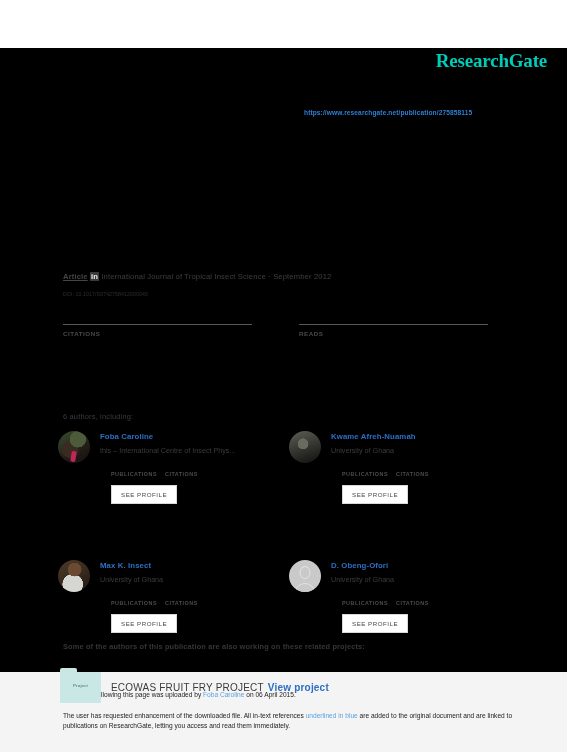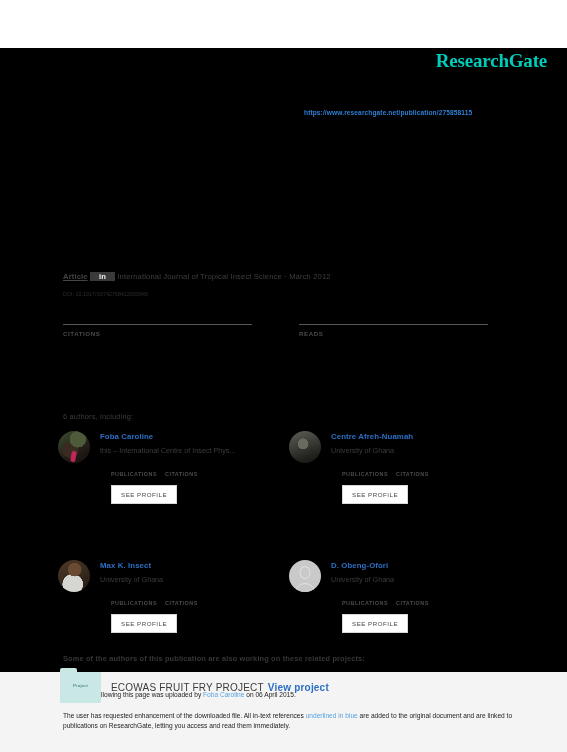--- a/index.html
+++ b/index.html
@@ -63,21 +63,21 @@
     font-size: 7.6px;
     color: #3a3a3a;
     white-space: nowrap;
     letter-spacing: 0.15px;
   }
   .article-line .lbl { font-weight: 700; color: #454545; text-decoration: underline; }
   .article-line .inword {
     font-weight: 700;
     color: #f2f2f2;
     background: #3a3a3a;
-    padding: 0 9px;
+    padding: 0 1px;
   }
   .article-line .jrnl { color: #3f3f3f; }
 
   .doi-line {
     position: absolute;
     left: 63px;
     top: 243px;
     font-size: 5.2px;
     color: #2e2e2e;
     letter-spacing: 0.1px;
@@ -253,21 +253,20 @@
 
   
   .projects-head {
     position: absolute;
     left: 63px;
     top: 594px;
     font-size: 7.4px;
     font-weight: 700;
     color: #363636;
     letter-spacing: 0.15px;
-    margin-top: 12px;
   }
   .project-row {
     position: absolute;
     left: 60px;
     top: 624px;
     display: flex;
     align-items: center;
     gap: 10px;
   }
   .project-thumb {
@@ -331,21 +330,21 @@
 
 <div class="page-dark">
 
   <div class="rg-logo">ResearchGate</div>
 
   <div class="pub-url">https://www.researchgate.net/publication/275858115</div>
 
   <div class="article-line">
     <span class="lbl">Article</span>
     <span class="inword">in</span>
-    <span class="jrnl">International Journal of Tropical Insect Science · March 2012</span>
+    <span class="jrnl">International Journal of Tropical Insect Science · September 2012</span>
   </div>
 
   <div class="doi-line">DOI: 10.1017/S0742758412000045</div>
 
   <div class="stats">
     <div class="stat-col">
       <div class="stat-value"></div>
       <div class="stat-rule"></div>
       <div class="stat-label">CITATIONS</div>
     </div>
@@ -375,21 +374,21 @@
             <div class="metric-label">CITATIONS</div>
           </div>
         </div>
         <div class="see-profile">SEE PROFILE</div>
       </div>
     </div>
 
     <div class="author">
       <div class="avatar photo-b"></div>
       <div class="author-body">
-        <div class="author-name">Centre Afreh-Nuamah</div>
+        <div class="author-name">Kwame Afreh-Nuamah</div>
         <div class="author-affil">University of Ghana</div>
         <div class="metrics">
           <div class="metric">
             <div class="metric-val"></div>
             <div class="metric-label">PUBLICATIONS</div>
           </div>
           <div class="metric">
             <div class="metric-val"></div>
             <div class="metric-label">CITATIONS</div>
           </div>

